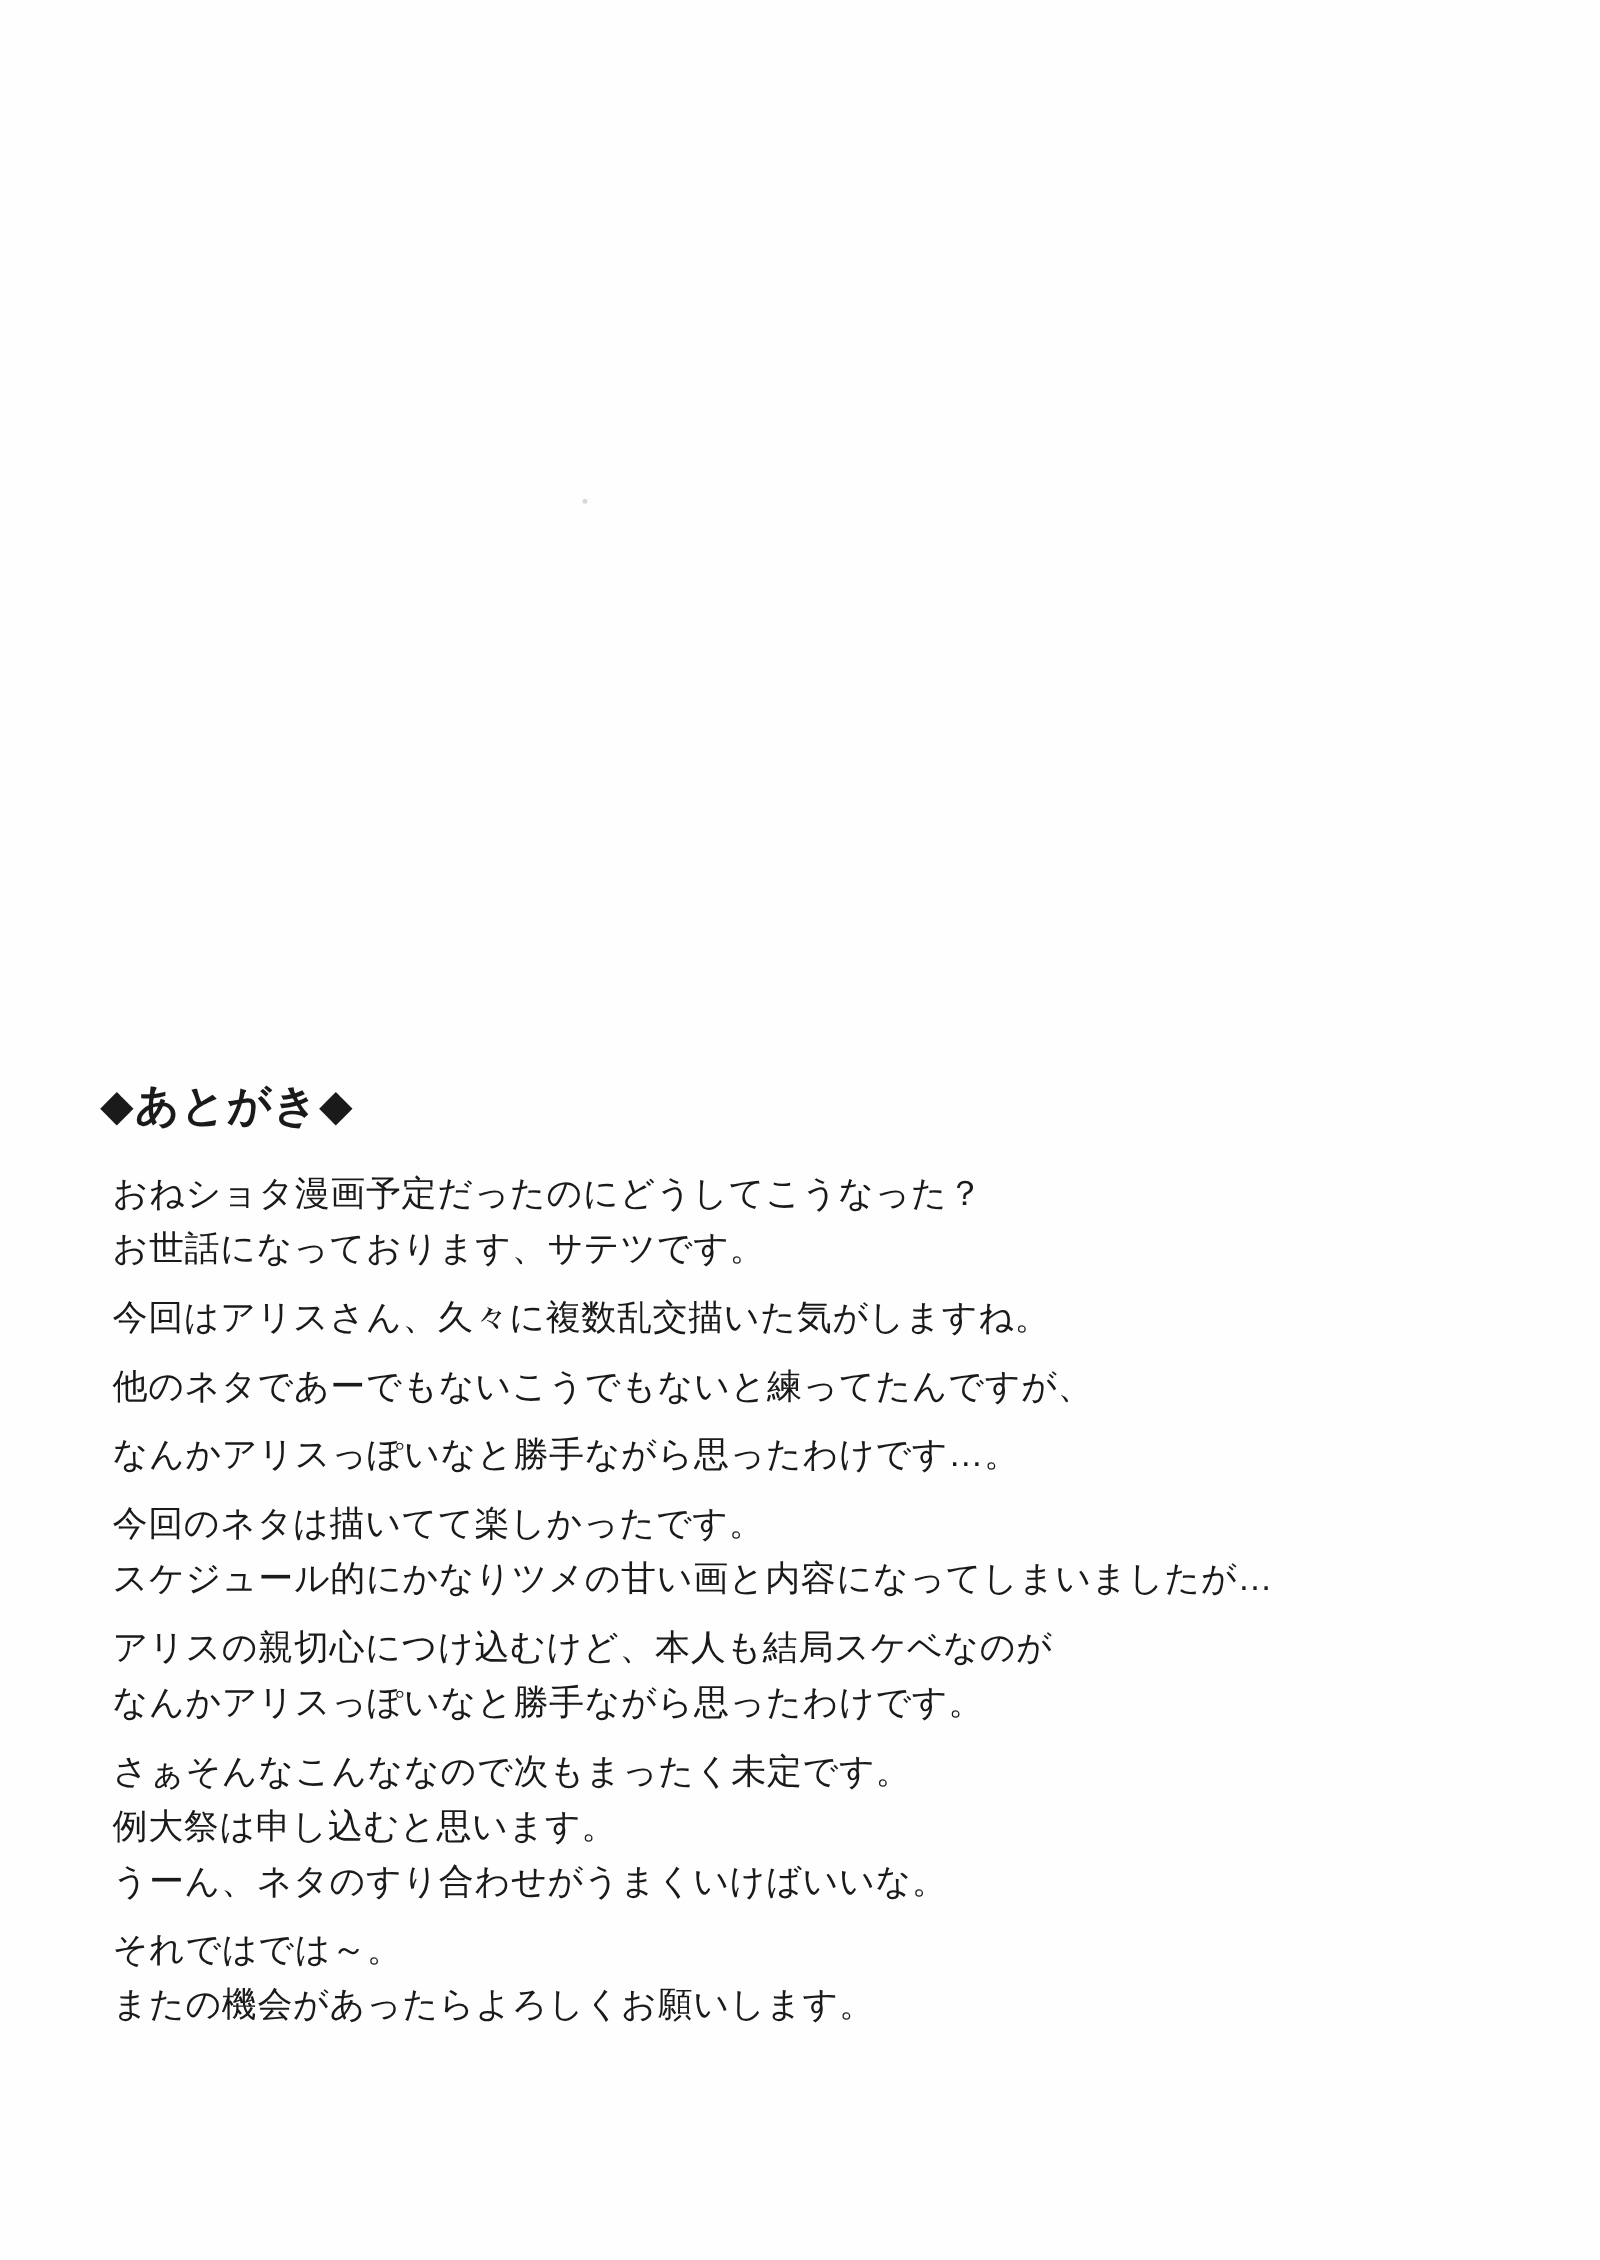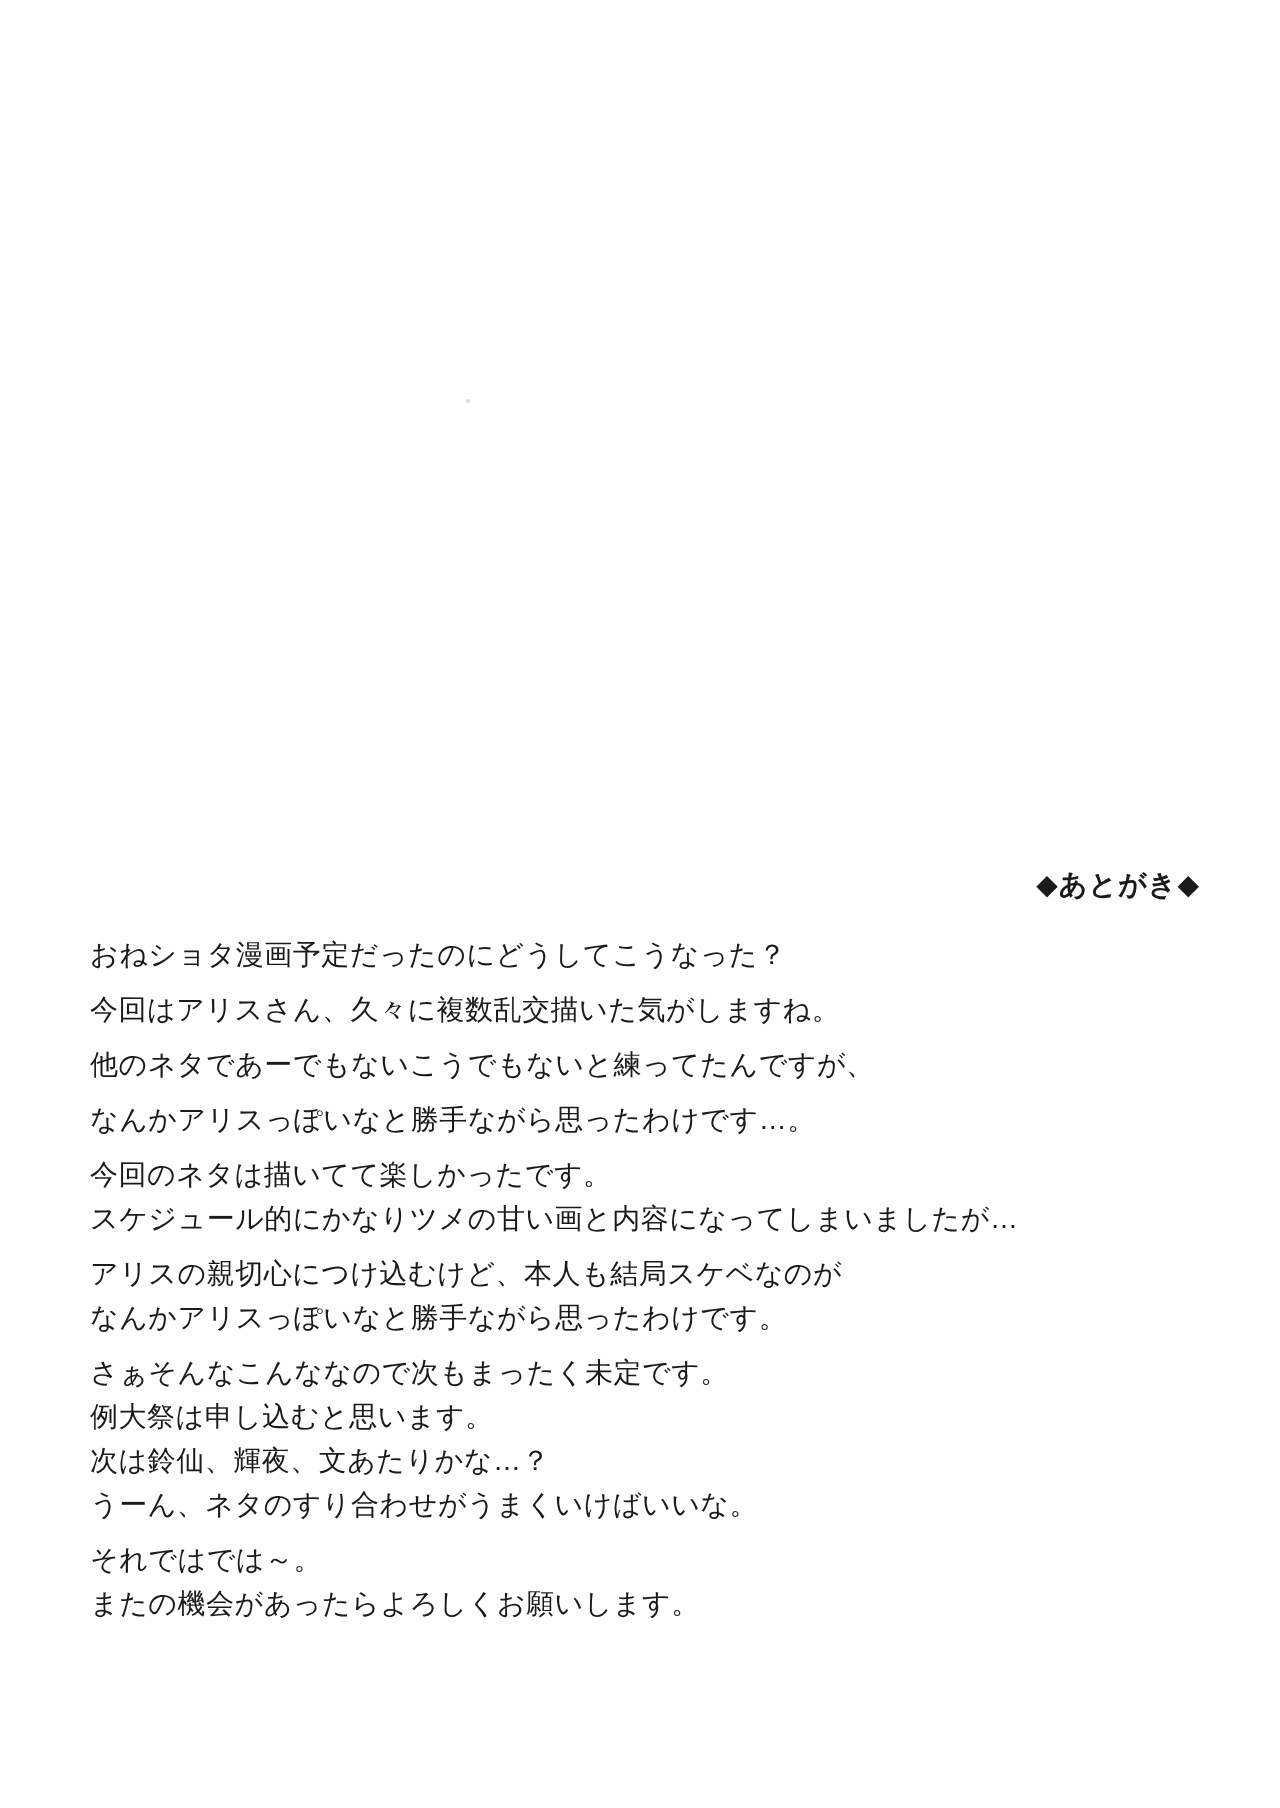--- a/index.html
+++ b/index.html
@@ -16,26 +16,25 @@
       font-family: "Liberation Sans", "DejaVu Sans", sans-serif;
       color: #1a1a1a;
     }
     .content {
       position: absolute;
       left: 80px;
       top: 868px;
       width: 1120px;
     }
     .title {
-      font-size: 28px;
+      font-size: 35px;
       font-weight: bold;
       line-height: 34px;
       margin: 0 0 36px 0;
       letter-spacing: 1px;
-      text-align: right;
     }
     .para {
       margin: 0 0 21px 0;
     }
     .line {
       margin: 10px;
       font-size: 28px;
       line-height: 34px;
       font-weight: 500;
       letter-spacing: 0.5px;
@@ -57,20 +56,21 @@
 <div class="page">
 
   <div class="artifact-dot"></div>
 
   <div class="content">
 
     <h1 class="title">◆あとがき◆</h1>
 
     <div class="para">
       <p class="line">おねショタ漫画予定だったのにどうしてこうなった？</p>
+      <p class="line">お世話になっております、サテツです。</p>
     </div>
 
     <div class="para">
       <p class="line">今回はアリスさん、久々に複数乱交描いた気がしますね。</p>
     </div>
 
     <div class="para">
       <p class="line">他のネタであーでもないこうでもないと練ってたんですが、</p>
     </div>
 
@@ -85,21 +85,20 @@
 
     <div class="para">
       <p class="line">アリスの親切心につけ込むけど、本人も結局スケベなのが</p>
       <p class="line">なんかアリスっぽいなと勝手ながら思ったわけです。</p>
     </div>
 
 
     <div class="para">
       <p class="line">さぁそんなこんななので次もまったく未定です。</p>
       <p class="line">例大祭は申し込むと思います。</p>
-      <p class="line">次は鈴仙、輝夜、文あたりかな…？</p>
       <p class="line">うーん、ネタのすり合わせがうまくいけばいいな。</p>
     </div>
 
     <div class="para">
       <p class="line">それではでは～。</p>
       <p class="line">またの機会があったらよろしくお願いします。</p>
     </div>
 
   </div>
 </div>

